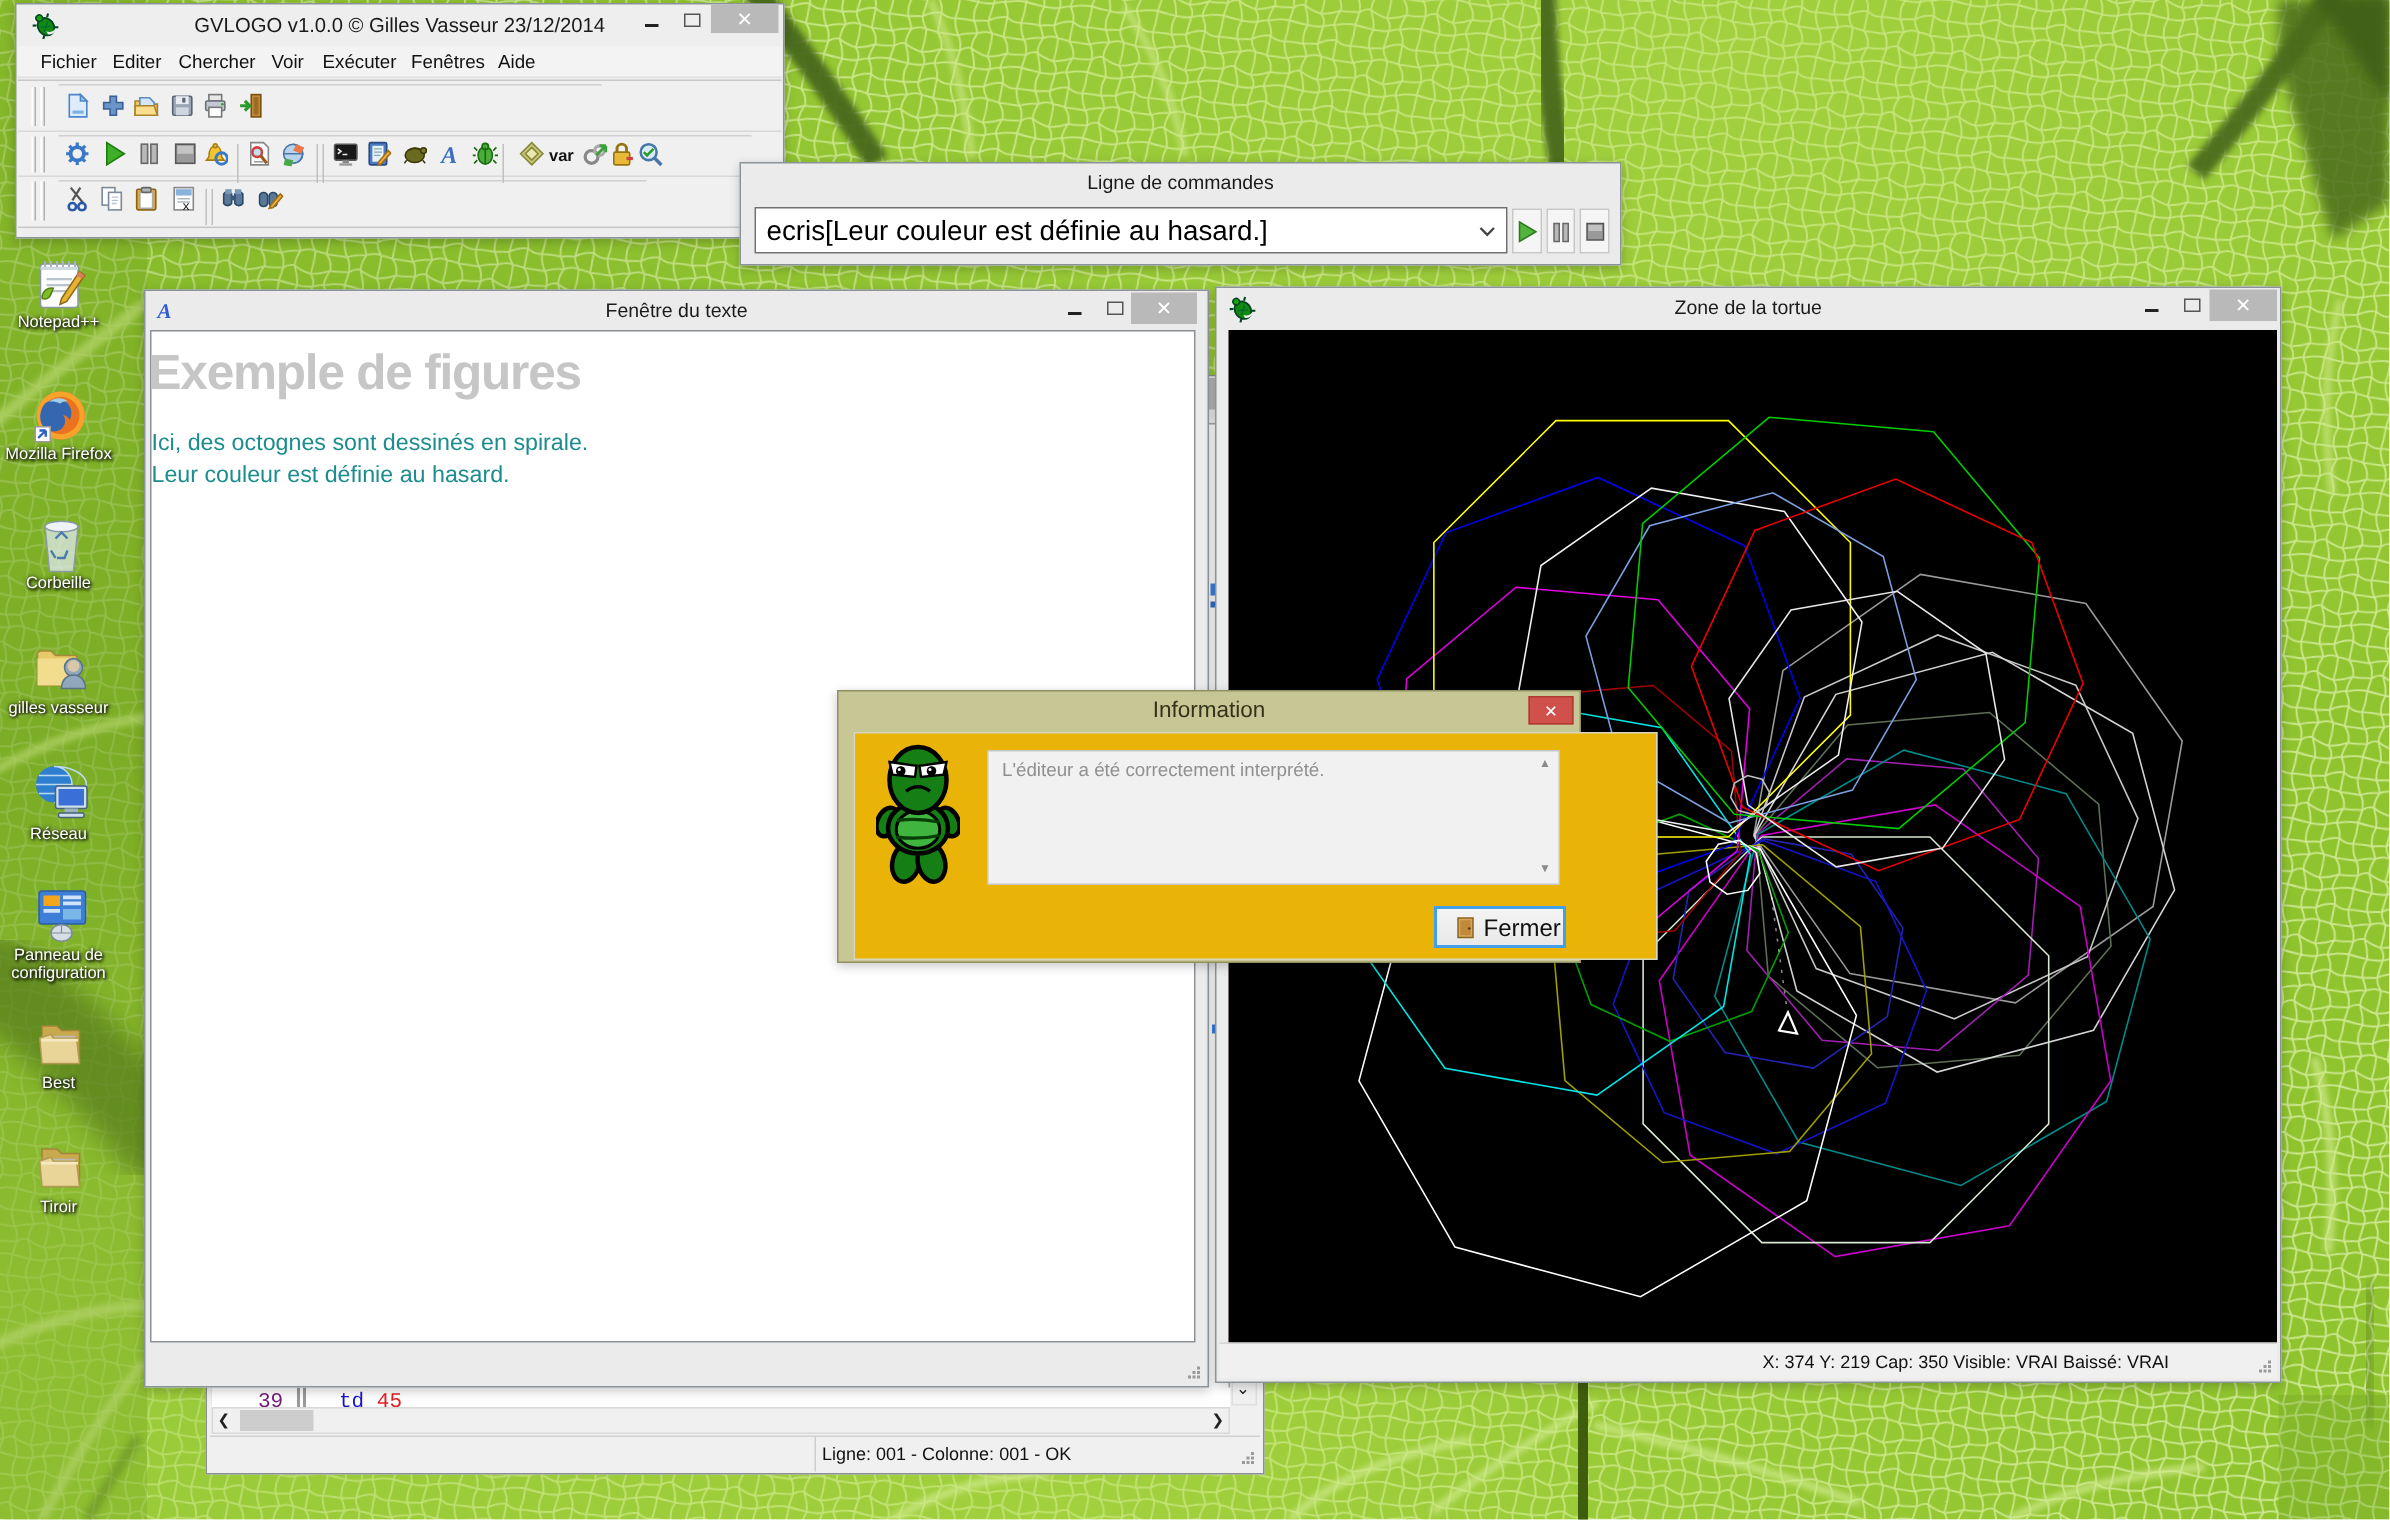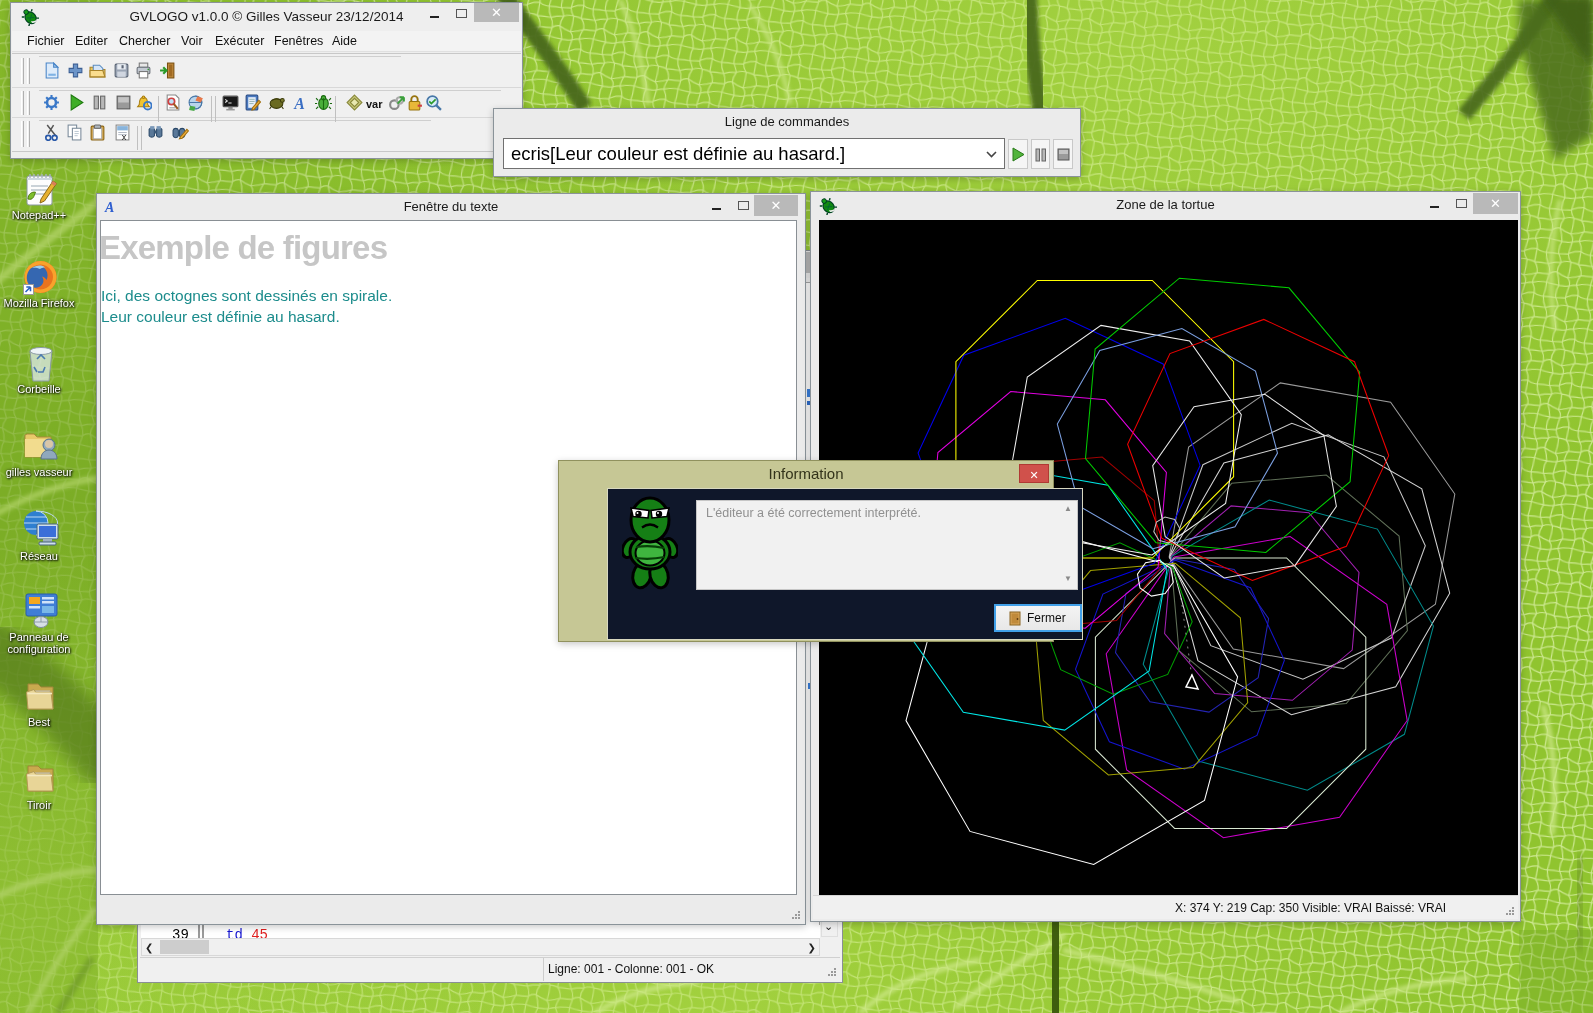--- a/index.html
+++ b/index.html
@@ -178,21 +178,21 @@
   <div class="abs" style="right:4px;top:31px;width:17px;bottom:45px;background:#f0f0f0;border:1px solid #dedede;">
      <div class="abs" style="left:2px;top:1px;width:12px;height:26px;color:#555;font-size:12px;">▲</div>
      <div class="abs" style="left:2px;bottom:2px;width:13px;height:13px;color:#222;font-size:11px;line-height:11px;">⌄</div>
   </div>
 
   <div class="abs" style="right:30px;top:138px;width:5px;height:8px;background:#3b82e0;"></div>
   <div class="abs" style="right:31px;top:150px;width:4px;height:4px;background:#2f6fd0;"></div>
   <div class="abs" style="right:30px;top:432px;width:4px;height:6px;background:#3b82e0;"></div>
 
   <div class="abs" style="left:3px;bottom:26px;right:22px;height:31px;background:#fff;">
-     <div class="abs" style="left:31px;top:2px;width:22px;color:#000000;font-size:14px;font-family:'Liberation Mono',monospace;">39</div>
+     <div class="abs" style="left:31px;top:2px;width:22px;color:#701a75;font-size:14px;font-family:'Liberation Mono',monospace;">39</div>
      <div class="abs" style="left:57px;top:0;width:2px;height:31px;background:#9a9a9a;"></div>
      <div class="abs" style="left:61px;top:0;width:2px;height:31px;background:#9a9a9a;"></div>
      <div class="abs" style="left:85px;top:2px;color:#1414d0;font-size:14px;font-family:'Liberation Mono',monospace;">td <span style="color:#e02020">45</span></div>
   </div>
 
   <div class="abs" style="left:3px;bottom:26px;right:22px;height:18px;background:#f0f0f0;border:1px solid #d8d8d8;">
      <div class="abs" style="left:3px;top:2px;color:#222;font-size:10px;line-height:13px;">❮</div>
      <div class="abs" style="left:18px;top:1px;width:49px;height:14px;background:#cdcdcd;"></div>
      <div class="abs" style="right:3px;top:2px;color:#222;font-size:10px;line-height:13px;">❯</div>
   </div>
@@ -515,21 +515,21 @@
      <svg class="abs" style="left:3px;top:8px" width="13" height="13" viewBox="0 0 13 13">
           <rect x="1" y="1" width="11" height="11" fill="#9a9a9a" stroke="#555"></rect>
           <rect x="2" y="2" width="9" height="4" fill="#c2c2c2"></rect>
         </svg>
   </div>
 </div>
 
 <div class="abs" style="left:558px;top:460px;width:496px;height:182px;background:#c6c795;border:1px solid #90915e;box-shadow:0 2px 7px rgba(0,0,0,0.22);">
   <div class="tbar" style="height:25px;line-height:26px;font-size:15px;color:#33331a;">Information</div>
   <div class="closebtn" style="left:460px;top:3px;width:30px;height:19px;background:#d0514b;border:1px solid #b03a34;"><span class="xmark" style="line-height:18px;font-size:11px;">✕</span></div>
-  <div class="abs" style="left:10px;top:27px;width:476px;height:152px;background:#0f172a;border:1px solid #d8d8c0;margin-left:38px;">
+  <div class="abs" style="left:10px;top:27px;width:536px;height:152px;background:#eab308;border:1px solid #d8d8c0;">
 
     <svg class="abs" style="left:14px;top:6px" width="56" height="96" viewBox="0 0 56 96">
       <g stroke="#000" stroke-width="3">
         <ellipse cx="20" cy="80" rx="9" ry="13" fill="#157f15" transform="rotate(14 20 80)"></ellipse>
         <ellipse cx="37" cy="80" rx="9" ry="13" fill="#157f15" transform="rotate(-14 37 80)"></ellipse>
         <ellipse cx="7.5" cy="53" rx="6.5" ry="10" fill="#157f15" transform="rotate(24 7.5 53)"></ellipse>
         <ellipse cx="48.5" cy="53" rx="6.5" ry="10" fill="#157f15" transform="rotate(-24 48.5 53)"></ellipse>
         <ellipse cx="28" cy="57" rx="20" ry="17" fill="#157f15"></ellipse>
       </g>
       <ellipse cx="28" cy="58" rx="14.5" ry="12.5" fill="#3fb53f" stroke="#000" stroke-width="2"></ellipse>
@@ -551,18 +551,18 @@
       <div class="abs" style="right:3px;top:3px;width:12px;height:12px;color:#8a8a8a;font-size:8px;text-align:center;">▲</div>
       <div class="abs" style="right:3px;bottom:3px;width:12px;height:12px;color:#8a8a8a;font-size:8px;text-align:center;">▼</div>
     </div>
 
     <div class="abs" style="left:386px;top:115px;width:88px;height:28px;background:linear-gradient(#f4f4f4,#e8e8e8);border:2px solid #41a0e8;">
       <svg class="abs" style="left:13px;top:5px" width="13" height="15" viewBox="0 0 13 15">
             <rect x="1" y="1" width="10" height="13" fill="#d9a75a" stroke="#8a6422"></rect>
             <rect x="2.5" y="2.5" width="7" height="10" fill="#c08a3a"></rect>
             <circle cx="8.5" cy="8" r="0.9" fill="#5a3a10"></circle>
           </svg>
-      <div class="abs" style="left:31px;top:5px;font-size:12px;color:#111;">Fermer</div>
+      <div class="abs" style="left:31px;top:5px;font-size:16px;color:#111;">Fermer</div>
     </div>
   </div>
 </div>
 
 </div>
 
 </body></html>

